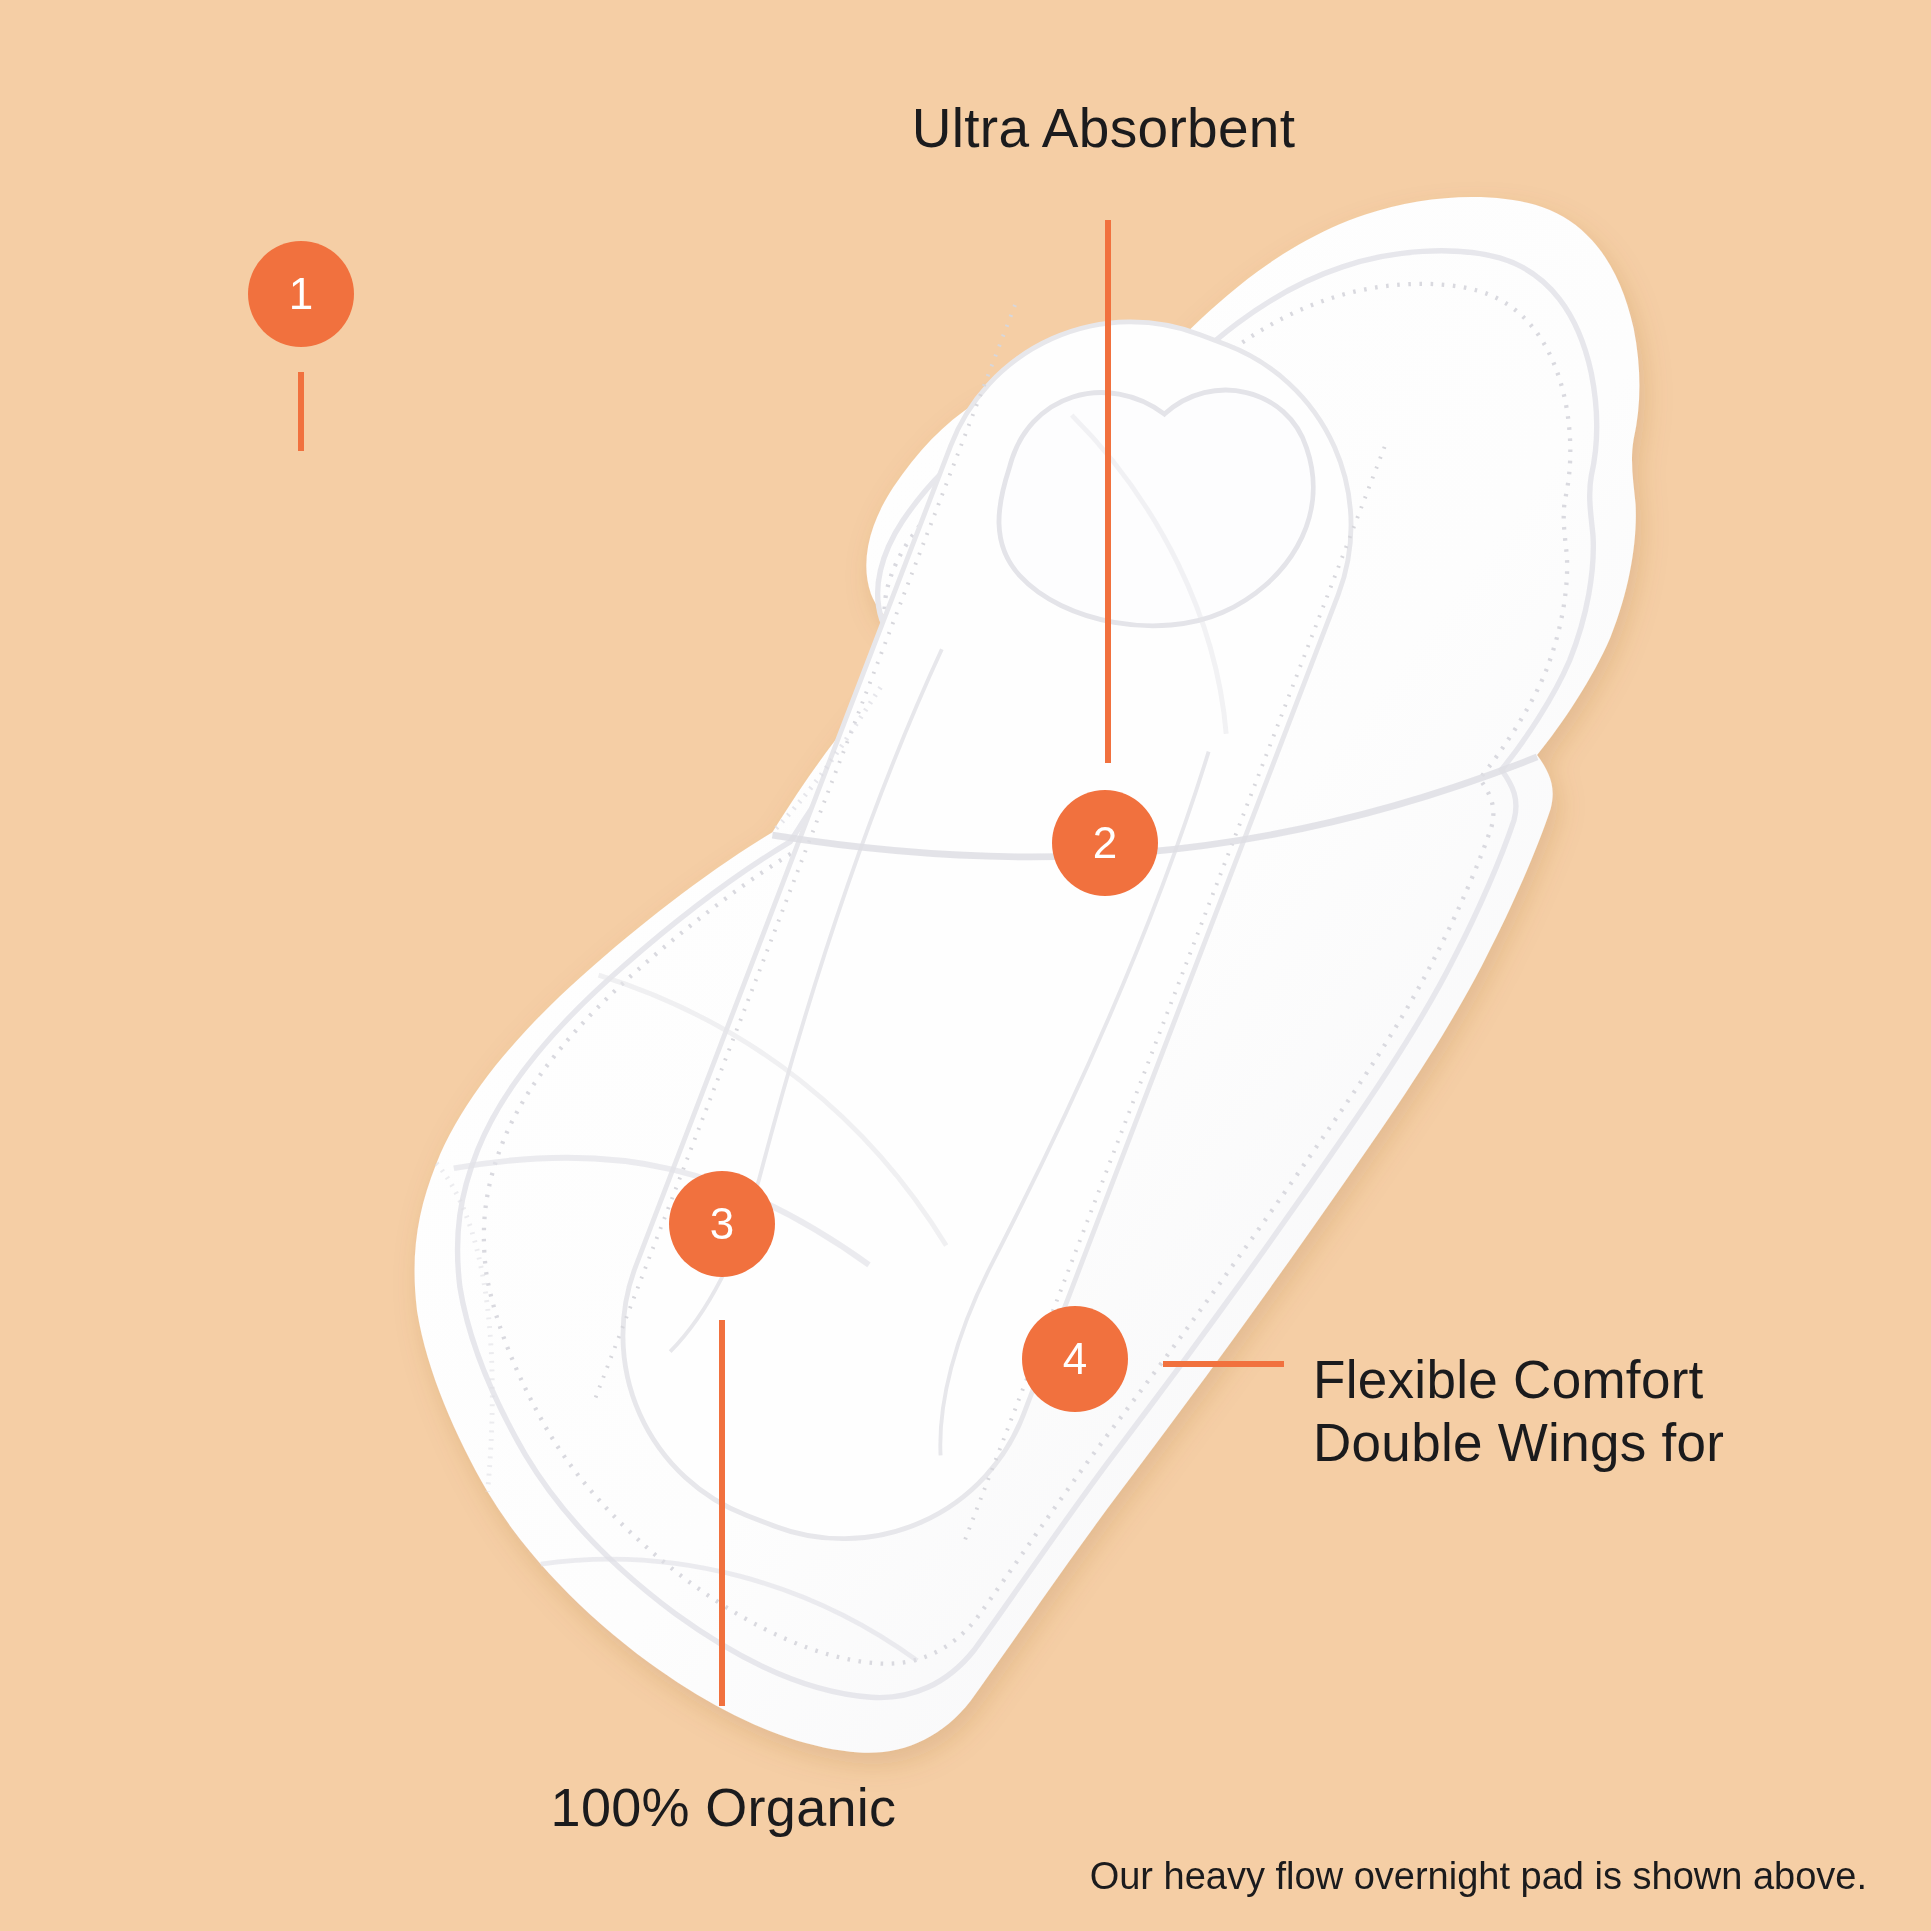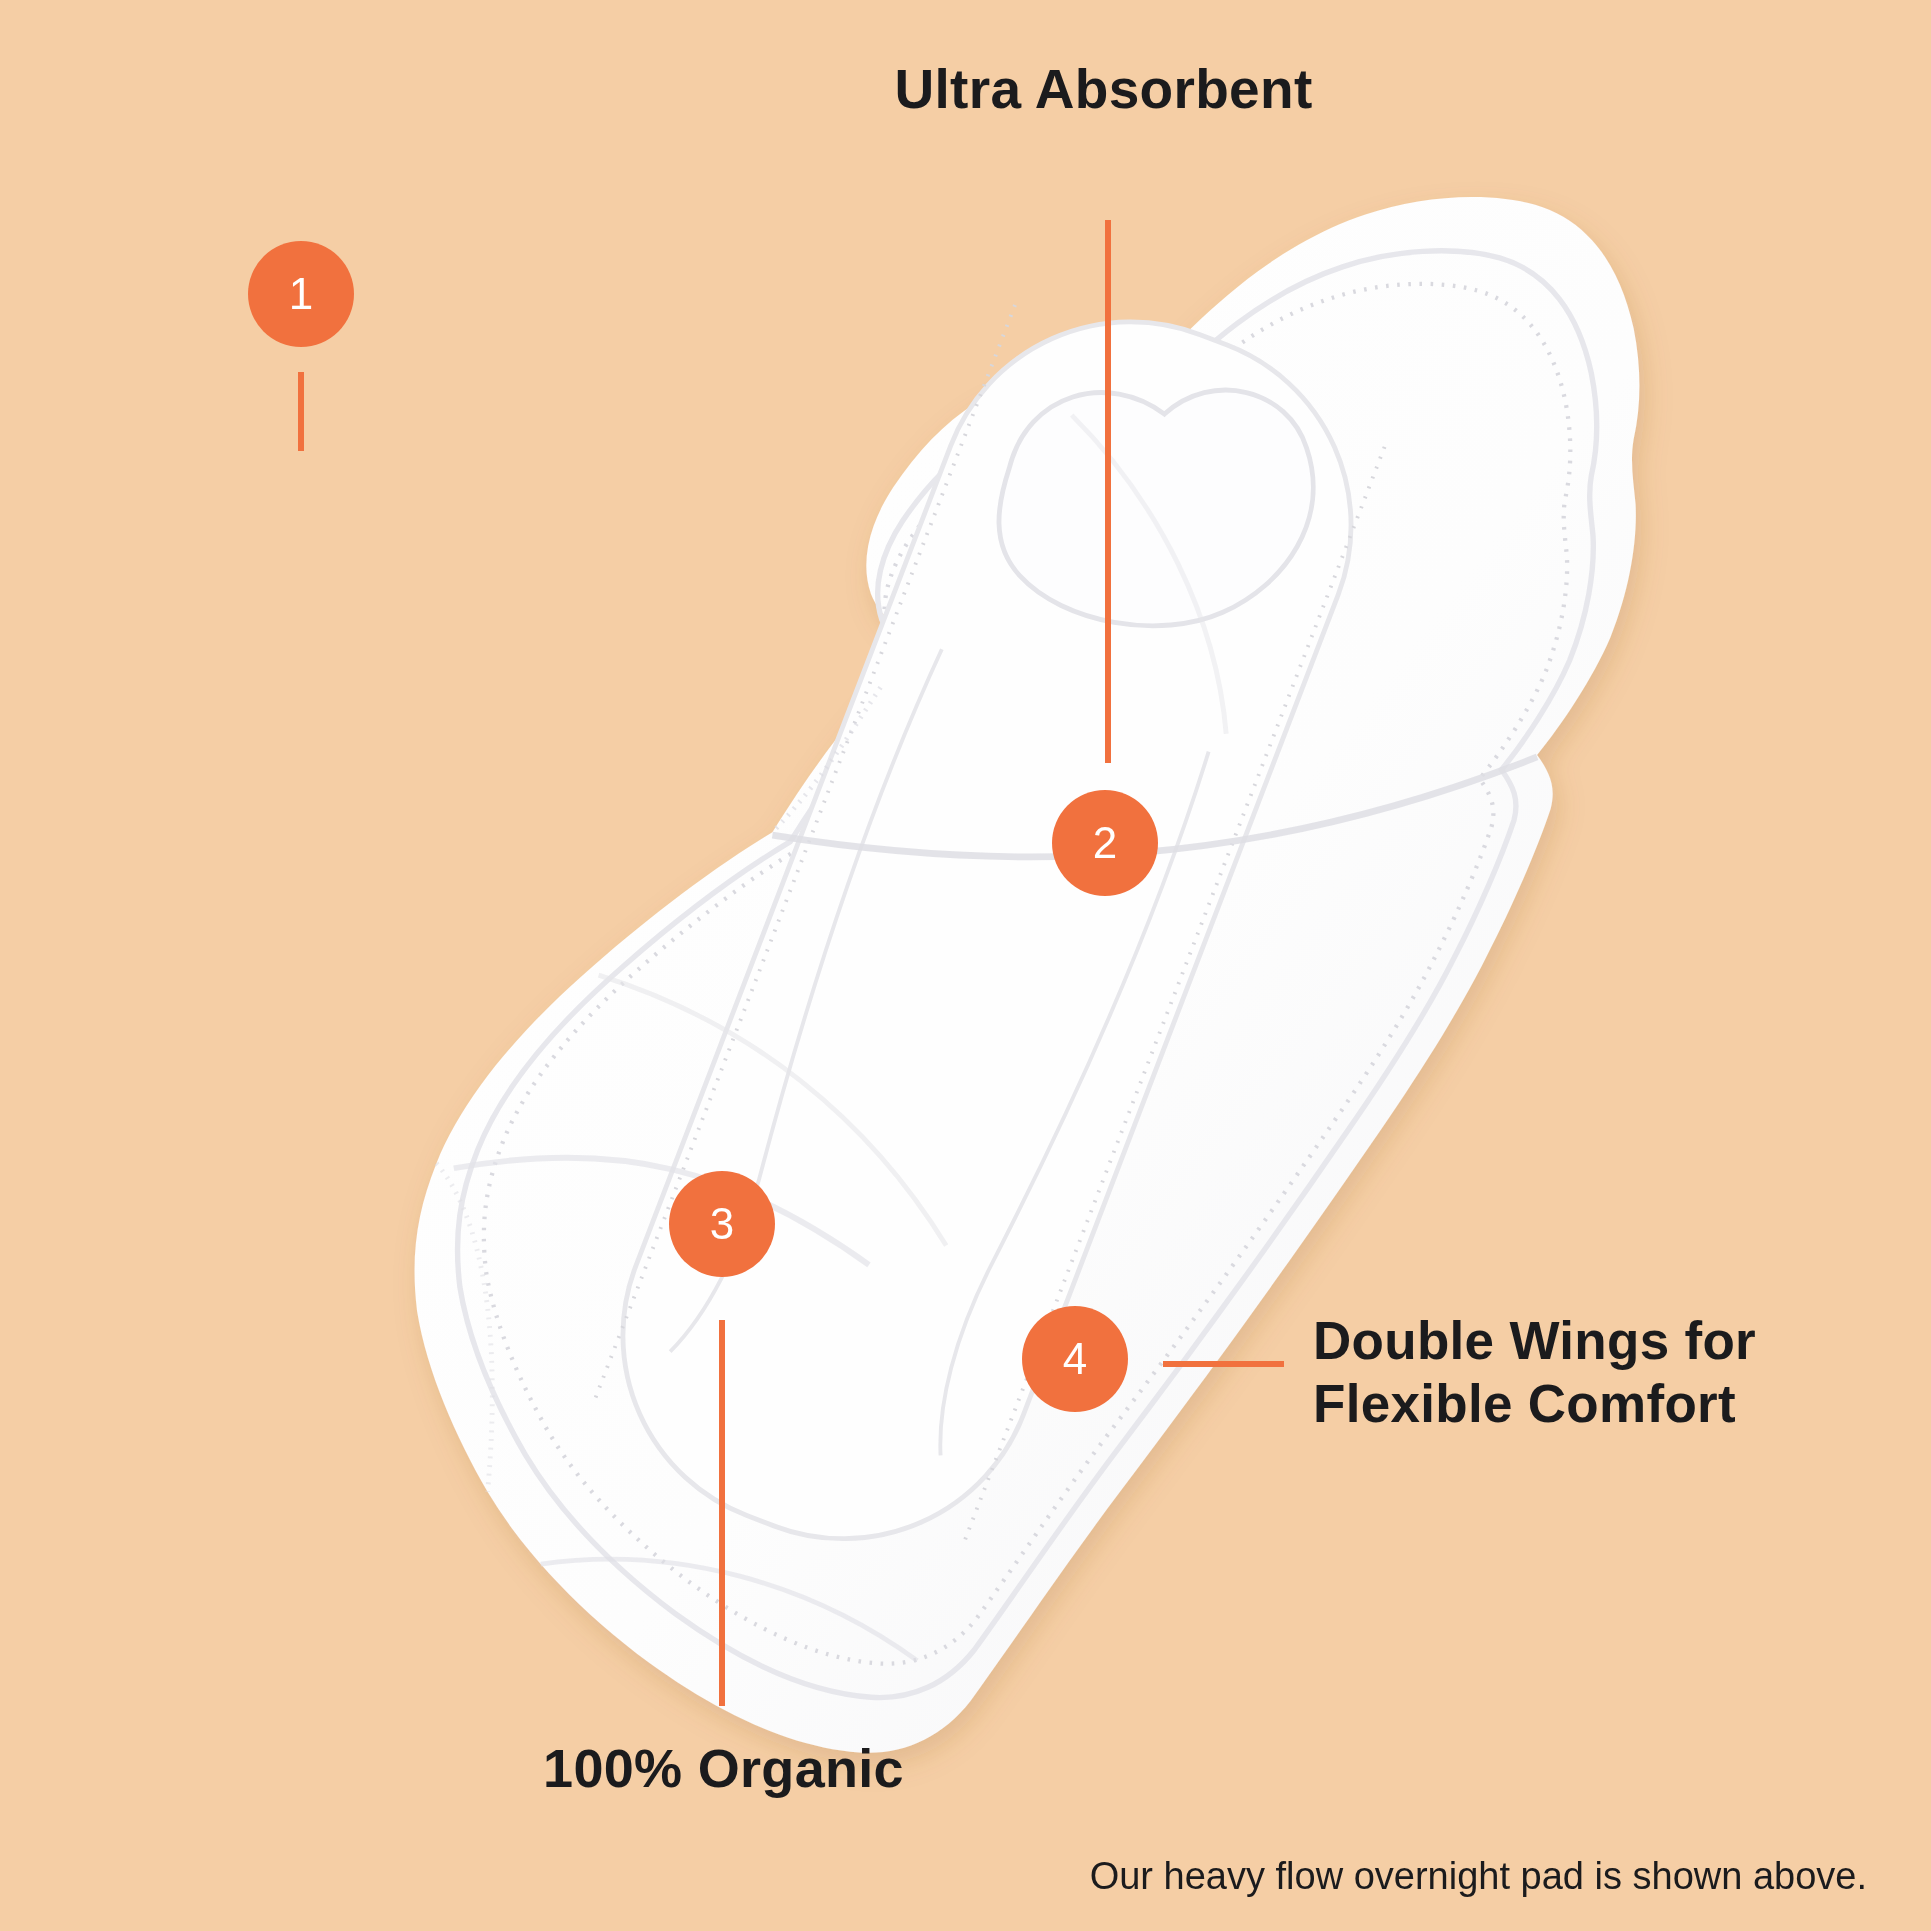--- a/index.html
+++ b/index.html
@@ -13,21 +13,21 @@
   body{background:#fff;}
   .canvas{
     position:relative;
     width:1931px;height:1931px;
     background:var(--background,#F5CEA5);
     overflow:hidden;
     font-family:"Liberation Sans","DejaVu Sans",sans-serif;
     color:var(--text,#1B1B1D);
   }
   .pad-svg{position:absolute;left:0;top:0;width:1931px;height:1931px;}
-  .label{position:absolute;font-weight:700;letter-spacing:0.3px;}
+  .label{position:absolute;font-weight:400;letter-spacing:0.3px;margin-top:39px;}
   .label .line{display:block;}
   .t-center{text-align:center;}
   .t-left{text-align:left;}
   .t1{left:23px;top:565px;width:579px;font-size:53px;line-height:64px;}
   .t2{left:669px;top:56px;width:869px;font-size:55px;line-height:66px;}
   .t3{left:434px;top:1738px;width:579px;font-size:54px;line-height:61px;}
   .t4{left:1313px;top:1309px;width:560px;font-size:53px;line-height:63px;}
   .caption{
     position:absolute;right:64px;top:1856px;
     font-size:38px;line-height:41px;text-align:right;
@@ -195,20 +195,20 @@
   <div class="leader lv3"></div>
   <div class="label t3 t-center">
     <span class="line">100% Organic</span>
   </div>
 
   <div class="badge badge4">
     <span>4</span>
   </div>
   <div class="leader lh4"></div>
   <div class="label t4 t-left">
+    <span class="line">Flexible Comfort</span>
     <span class="line">Double Wings for</span>
-    <span class="line">Flexible Comfort</span>
   </div>
 
   <div class="caption">Our heavy flow overnight pad is shown above.</div>
 
 </div>
 
 
 </body></html>

